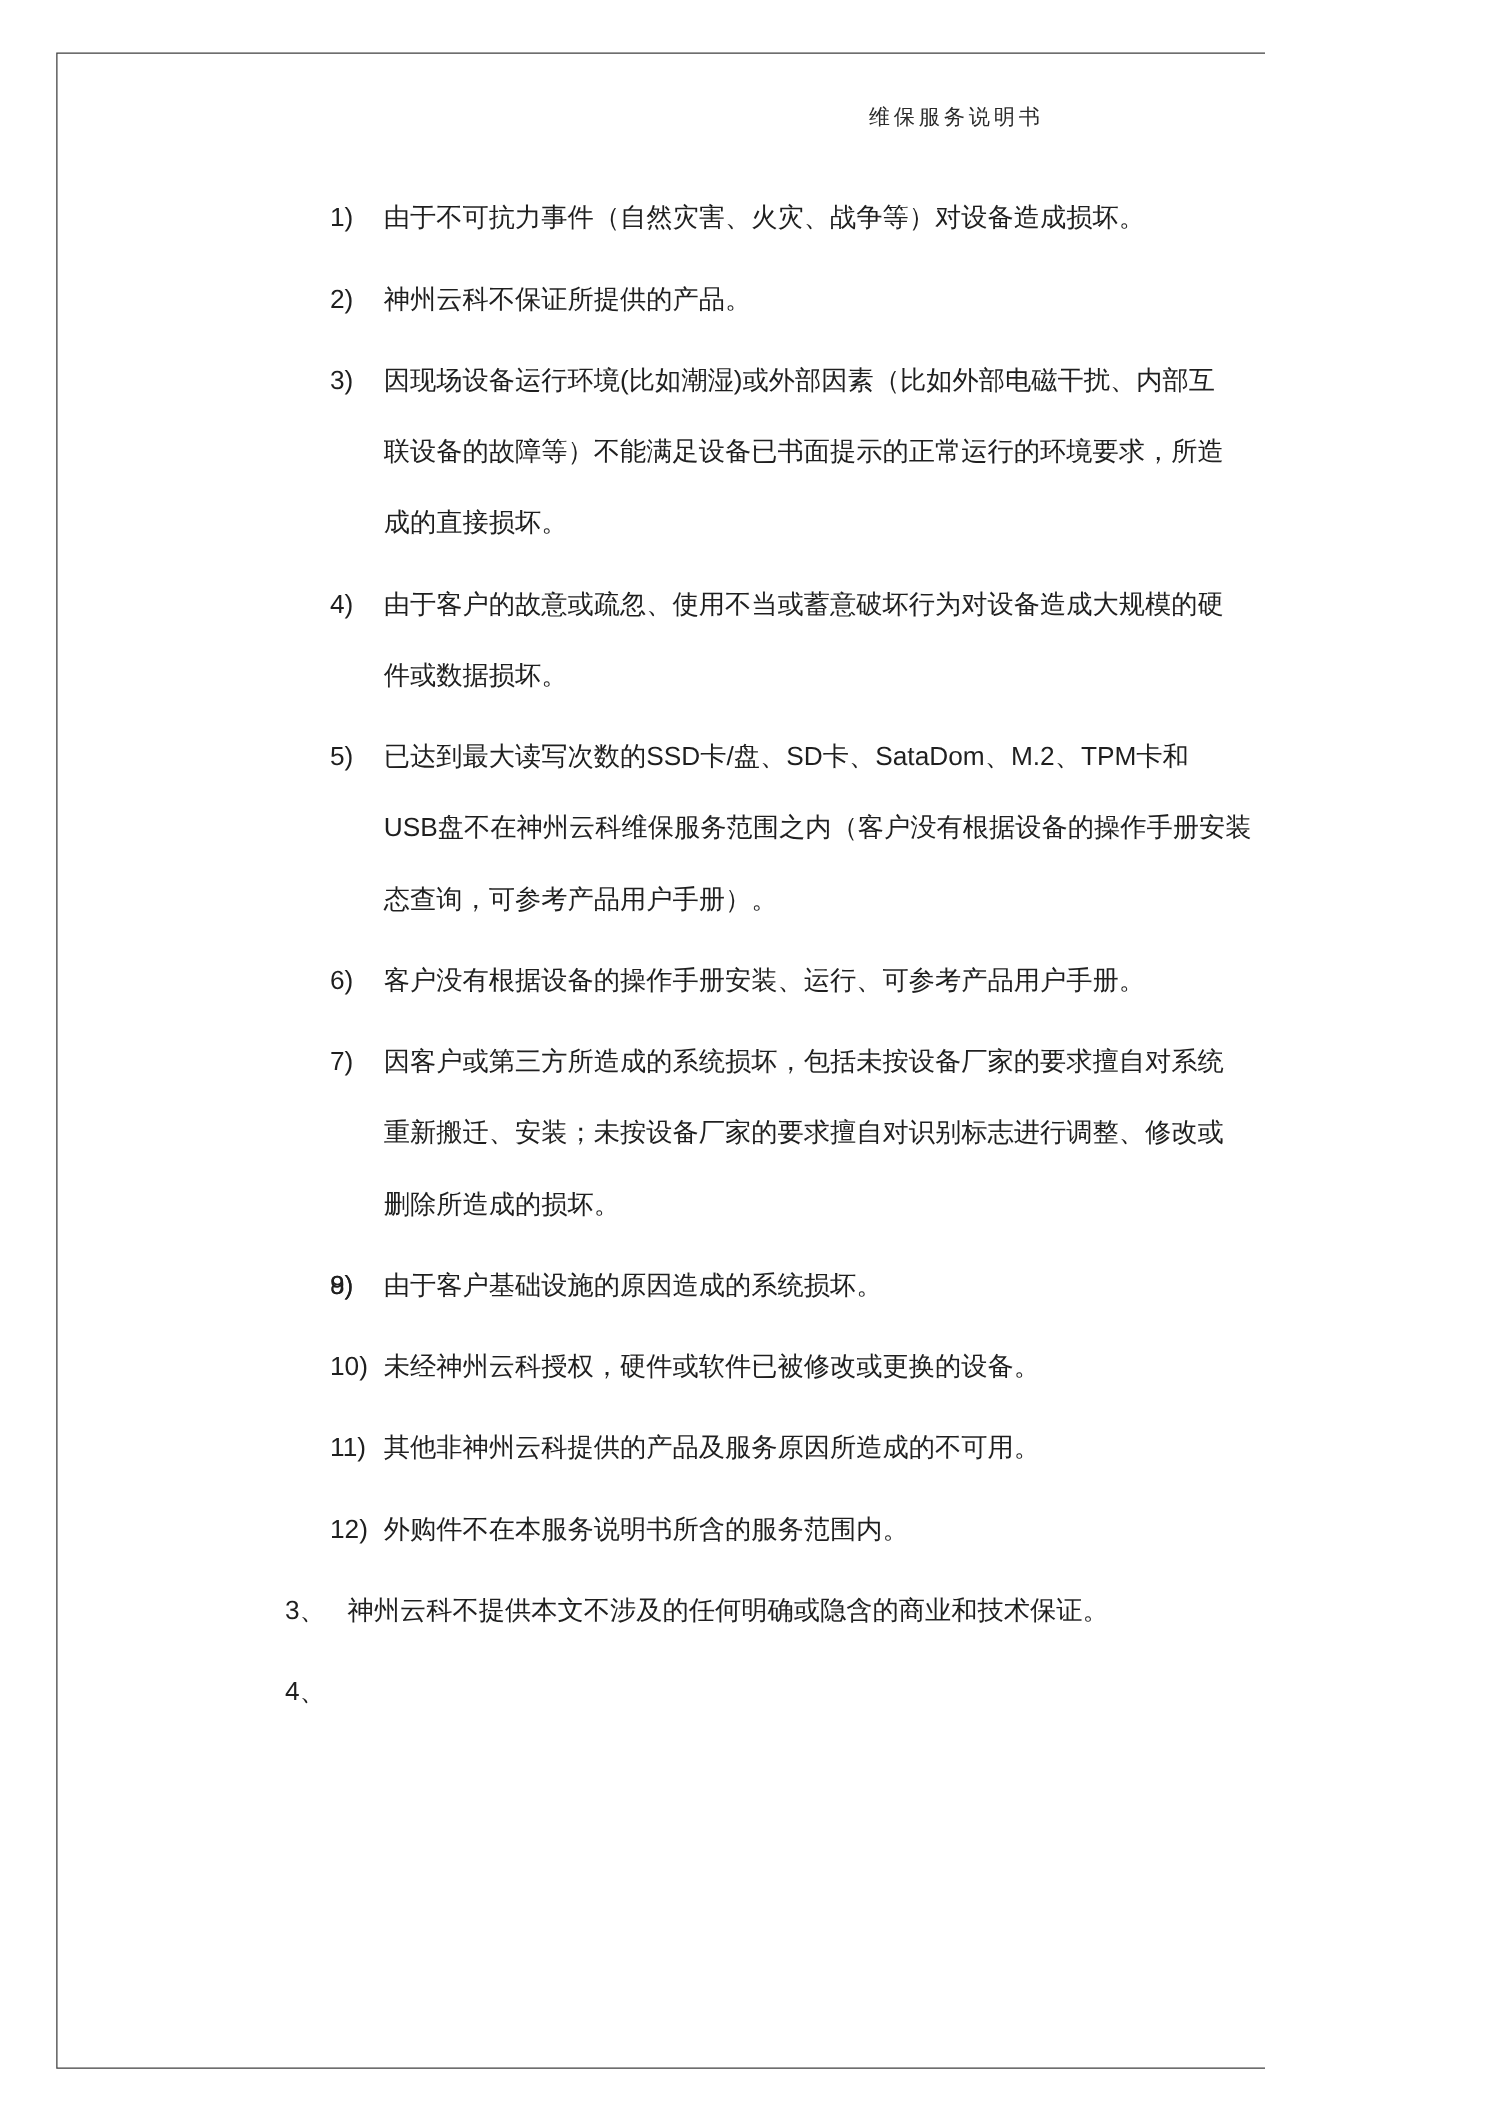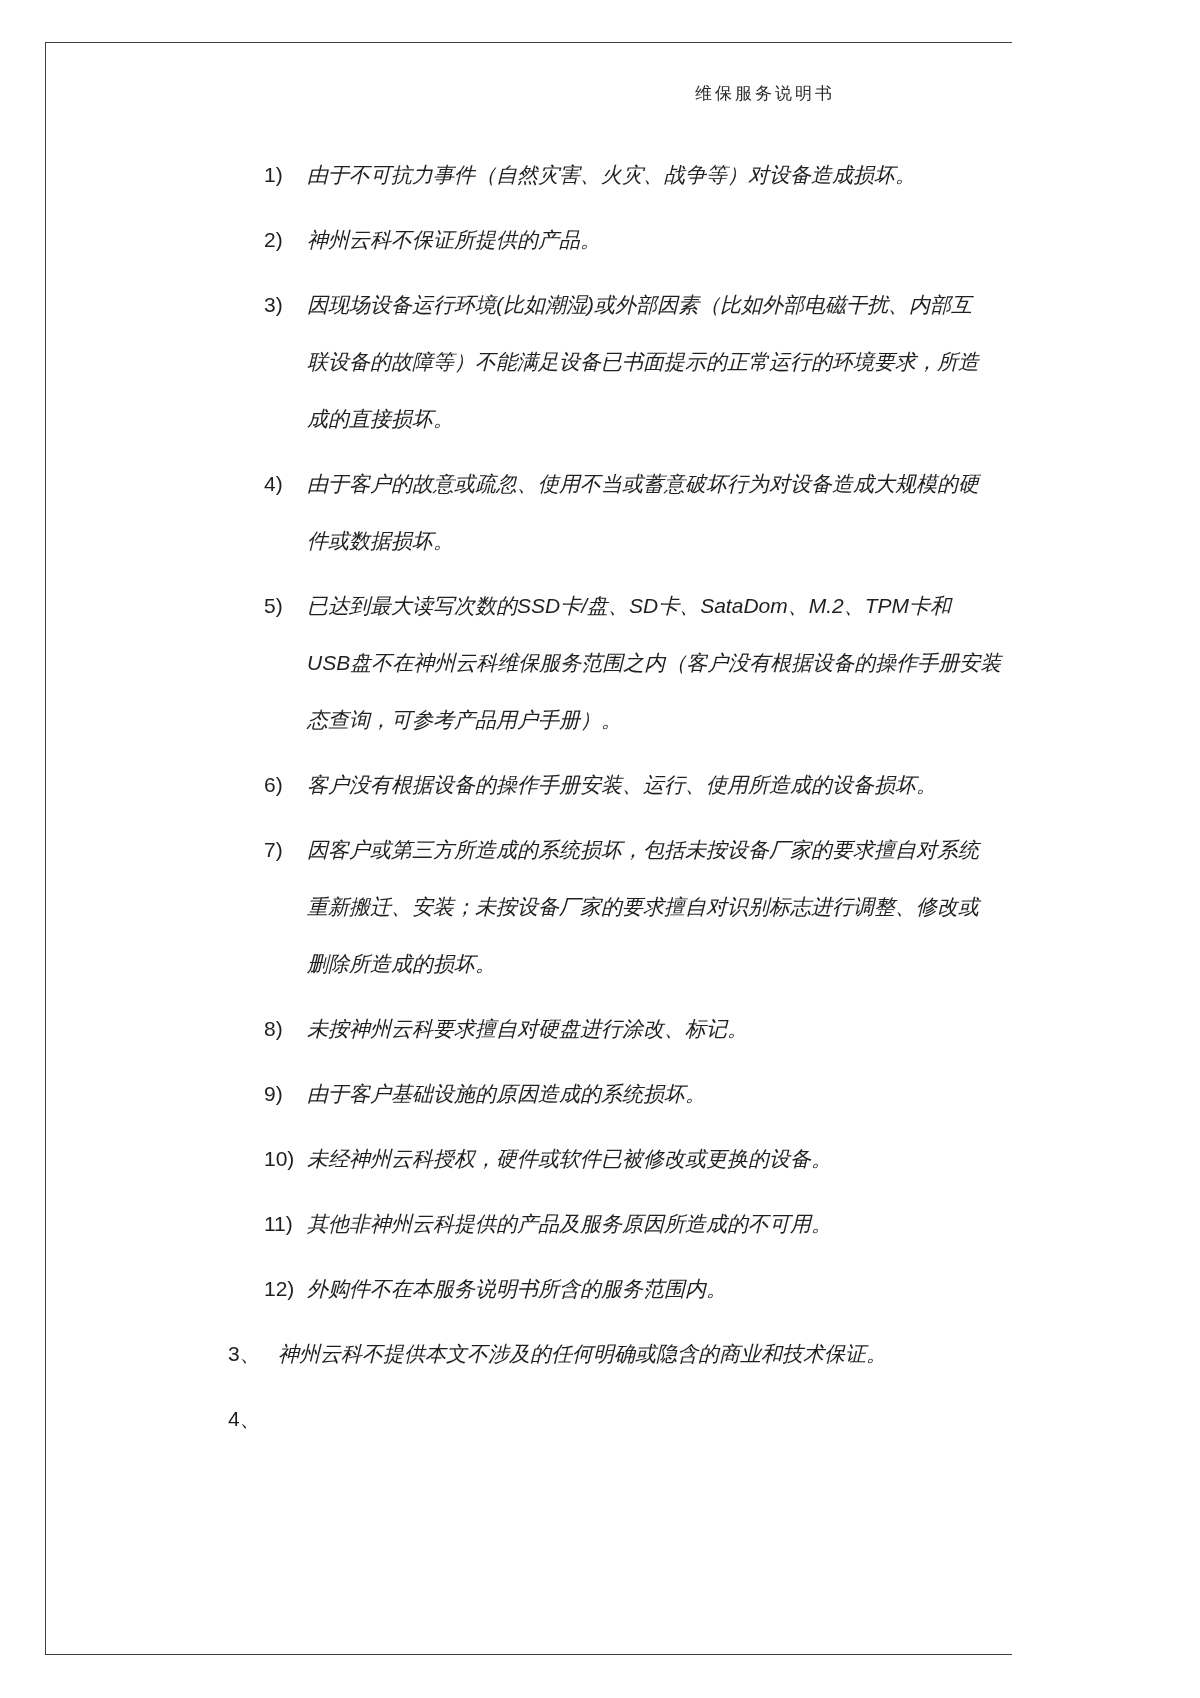--- a/index.html
+++ b/index.html
@@ -63,21 +63,20 @@
   .clause-item .marker {
     position: absolute;
     left: 228px;
     top: 0;
     line-height: 57px;
     white-space: nowrap;
   }
   .line {
     line-height: 57px;
     white-space: nowrap;
-    font-style: italic;
   }
   .footer {
     position: absolute;
     top: 1572px;
     left: 0;
     width: 1200px;
     text-align: right;
     font-family: "Liberation Serif", serif;
     font-size: 18px;
     color: #111111;
@@ -120,31 +119,30 @@
           <div class="line">件或数据损坏。</div>
         </div>
         <div class="item exclusion-item">
           <span class="marker">5)</span>
           <div class="line">已达到最大读写次数的SSD卡/盘、SD卡、SataDom、M.2、TPM卡和</div>
           <div class="line">USB盘不在神州云科维保服务范围之内（客户没有根据设备的操作手册安装</div>
           <div class="line">态查询，可参考产品用户手册）。</div>
         </div>
         <div class="item exclusion-item">
           <span class="marker">6)</span>
-          <div class="line">客户没有根据设备的操作手册安装、运行、使用所造成的设备损坏。</div>
+          <div class="line">客户没有根据设备的操作手册安装、运行、可参考产品用户手册。</div>
         </div>
         <div class="item exclusion-item">
           <span class="marker">7)</span>
           <div class="line">因客户或第三方所造成的系统损坏，包括未按设备厂家的要求擅自对系统</div>
           <div class="line">重新搬迁、安装；未按设备厂家的要求擅自对识别标志进行调整、修改或</div>
           <div class="line">删除所造成的损坏。</div>
         </div>
         <div class="item exclusion-item">
           <span class="marker">8)</span>
-          <div class="line">未按神州云科要求擅自对硬盘进行涂改、标记。</div>
         </div>
         <div class="item exclusion-item">
           <span class="marker">9)</span>
           <div class="line">由于客户基础设施的原因造成的系统损坏。</div>
         </div>
         <div class="item exclusion-item">
           <span class="marker">10)</span>
           <div class="line">未经神州云科授权，硬件或软件已被修改或更换的设备。</div>
         </div>
         <div class="item exclusion-item">

